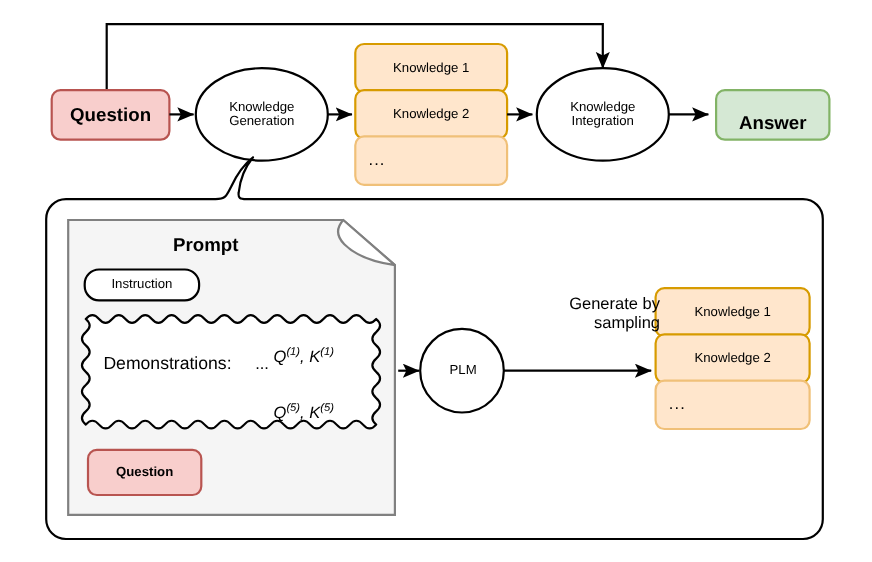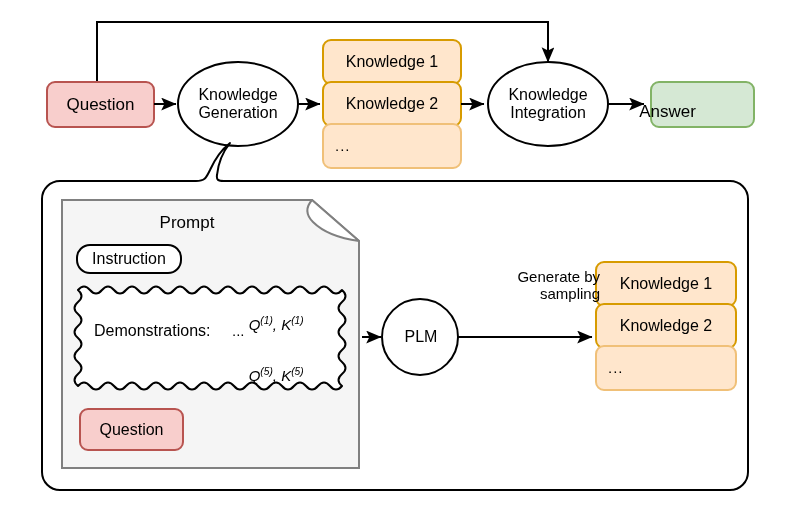--- a/index.html
+++ b/index.html
@@ -32,22 +32,22 @@
   .node-text {
     position: absolute;
     display: flex;
     align-items: center;
     justify-content: center;
     text-align: center;
     line-height: 1.12;
     white-space: pre;
     pointer-events: none;
   }
-  .t-bold { font-weight: normal; }
-  .t-16 { font-size: 16px; }
+  .t-bold { font-weight: bold; }
+  .t-16 { font-size: 12px; }
   .t-17 { font-size: 17px; }
   .ellipsis-text {
     justify-content: flex-start;
     padding-left: 12px;
     font-size: 15px;
     letter-spacing: 1px;
   }
   .demo-left {
     position: absolute;
     font-size: 16px;
@@ -160,21 +160,21 @@
   <div class="node-text t-16" style="left:178px; top:62px; width:120px; height:84px;">Knowledge
 Generation</div>
 
   <div class="node-text t-16" style="left:323px; top:40px; width:138px; height:44px;">Knowledge 1</div>
   <div class="node-text t-16" style="left:323px; top:82px; width:138px; height:44px;">Knowledge 2</div>
   <div class="node-text ellipsis-text" style="left:323px; top:124px; width:138px; height:44px;">...</div>
 
   <div class="node-text t-16" style="left:488px; top:62px; width:120px; height:84px;">Knowledge
 Integration</div>
 
-  <div class="node-text t-bold t-17" style="left:616px; top:82px; width:103px; height:60px;">Answer</div>
+  <div class="node-text t-bold t-17" style="left:651px; top:82px; width:103px; height:60px;">Answer</div>
 
   <div class="node-text t-16" style="left:77px; top:245px; width:104px; height:28px;">Instruction</div>
 
   <div class="node-text t-bold t-17" style="left:62px; top:208px; width:250px; height:30px;">Prompt</div>
 
   <div class="demo-left" style="left:94px; top:322px;">Demonstrations:</div>
 
   <div class="demo-right" style="left:232px; top:298px;">
     <span>Q<sup>(1)</sup></span><span>, </span><span>K<sup>(1)</sup></span>
   </div>

